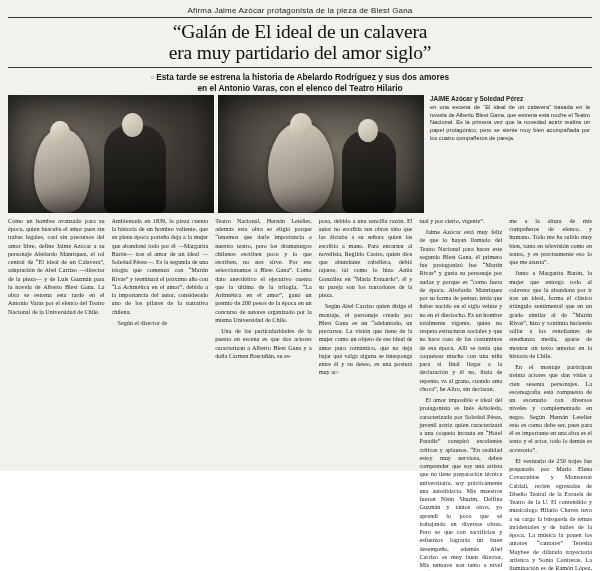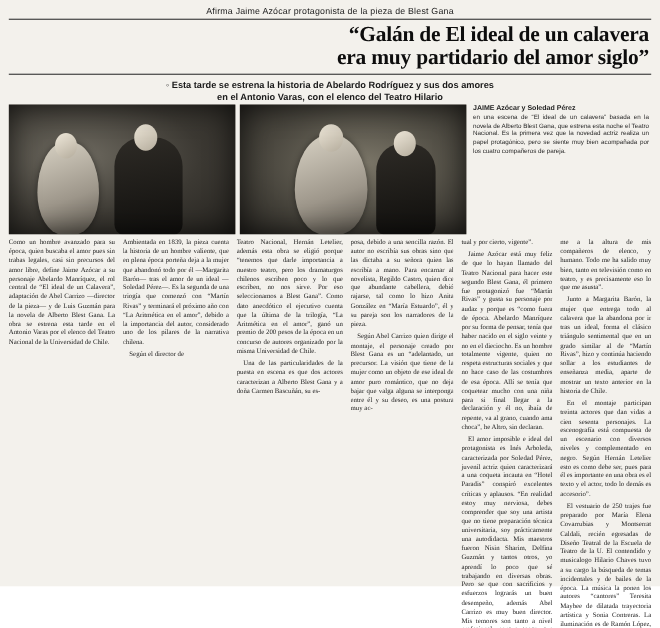--- a/index.html
+++ b/index.html
@@ -10,21 +10,21 @@
   body {
     width: 600px;
     height: 571px;
     font-family: "Liberation Serif", serif;
     color: #1a1a1a;
     overflow: hidden;
   }
   .page {
     position: relative;
     width: 600px;
-    height: 533px;
+    height: 471px;
     background: #f3f1ec;
     box-sizing: border-box;
     padding: 6px 8px 4px 8px;
   }
 
   
   .kicker {
     font-size: 8px;
     text-align: center;
     letter-spacing: 0.2px;
@@ -33,24 +33,24 @@
     color: #222;
   }
   .headline-box {
     border-top: 1px solid #333;
     border-bottom: 1px solid #333;
     padding: 3px 2px 4px 2px;
     margin-bottom: 3px;
   }
   .headline {
     font-family: "Liberation Serif", serif;
-    font-weight: bold;
+    font-weight: normal;
     font-size: 19.5px;
     line-height: 1.08;
-    text-align: right;
+    text-align: center;
     margin: 0;
     letter-spacing: -0.2px;
     color: #0d0d0d;
   }
   .subhead {
     font-family: "Liberation Sans", sans-serif;
     font-size: 8.4px;
     font-weight: bold;
     text-align: center;
     line-height: 1.3;

